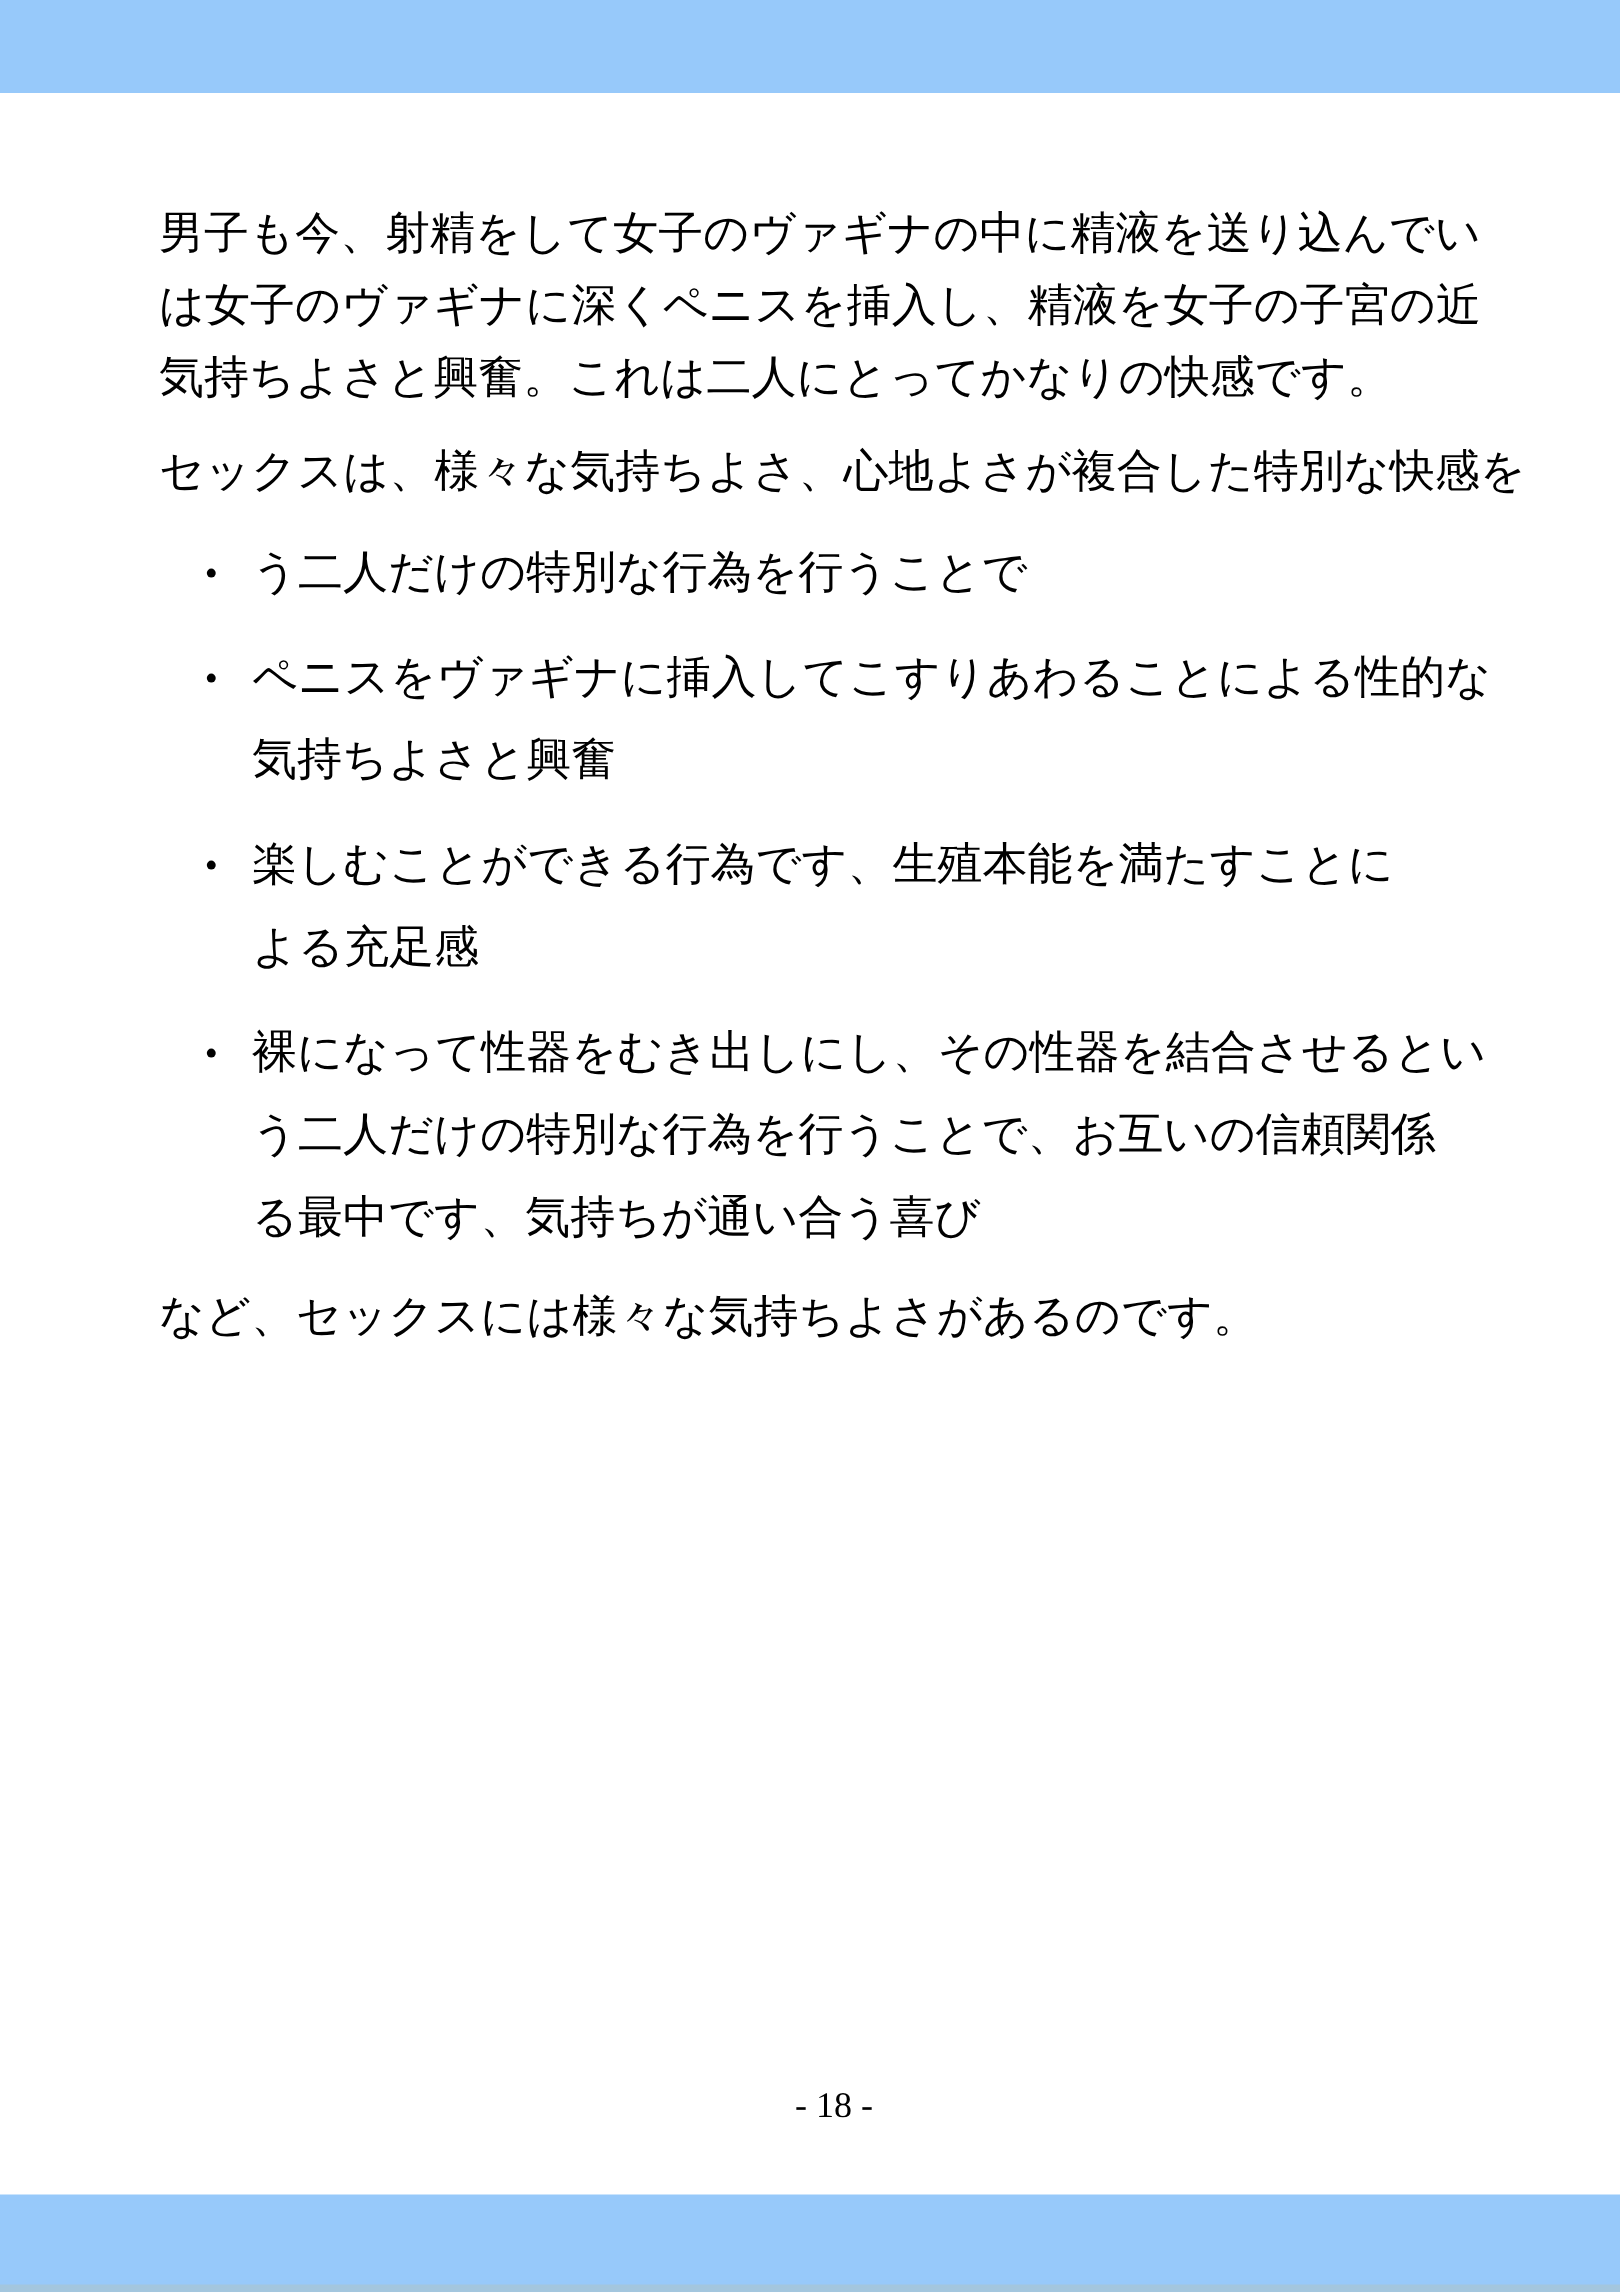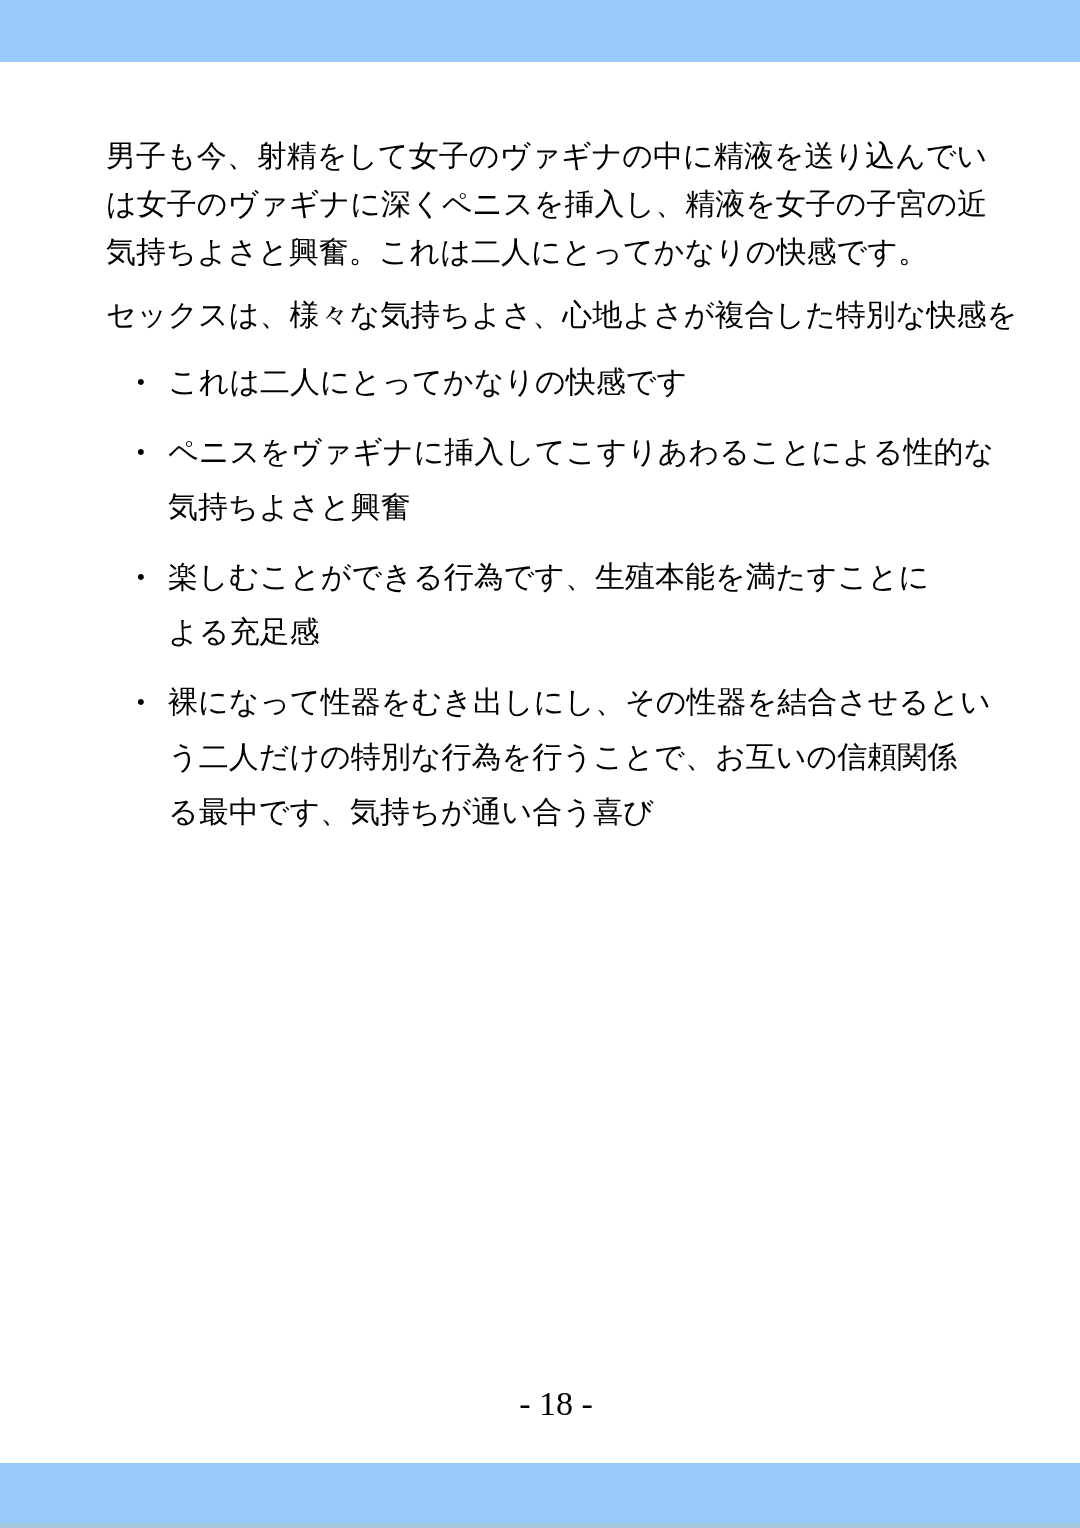--- a/index.html
+++ b/index.html
@@ -70,21 +70,21 @@
   .closing {
     margin: 6px 0 0 0;
   }
   .page-number {
     position: absolute;
     left: 0;
     right: 0;
     top: 1384px;
     text-align: center;
     font-family: "Liberation Serif", "DejaVu Serif", serif;
-    font-size: 34px;
+    font-size: 24px;
     line-height: 40px;
     color: var(--text-color, #000000);
     margin-left: 32px;
   }
 </style>
 </head>
 <body>
 
 <div class="page">
 
@@ -99,21 +99,21 @@
     </p>
 
     <p class="para">
       <span class="ln">セックスは、様々な気持ちよさ、心地よさが複合した特別な快感を</span>
     </p>
 
     <ul class="bullets">
 
       <li class="bullet-item">
         <span class="bullet-marker">•</span>
-        <span class="ln">これは二人にとってかなりの快感です</span>
+        <span class="ln">う二人だけの特別な行為を行うことで</span>
       </li>
 
       <li class="bullet-item">
         <span class="bullet-marker">•</span>
         <span class="ln">ペニスをヴァギナに挿入してこすりあわることによる性的な</span>
         <span class="ln">気持ちよさと興奮</span>
       </li>
 
       <li class="bullet-item">
         <span class="bullet-marker">•</span>
@@ -123,20 +123,23 @@
 
       <li class="bullet-item">
         <span class="bullet-marker">•</span>
         <span class="ln">裸になって性器をむき出しにし、その性器を結合させるとい</span>
         <span class="ln">う二人だけの特別な行為を行うことで、お互いの信頼関係</span>
         <span class="ln">る最中です、気持ちが通い合う喜び</span>
       </li>
 
     </ul>
 
+    <p class="para closing">
+      <span class="ln">など、セックスには様々な気持ちよさがあるのです。</span>
+    </p>
 
   </div>
 
   <div class="page-number">- 18 -</div>
 
   <div class="band bottom"></div>
 
 </div>
 
 </body></html>

